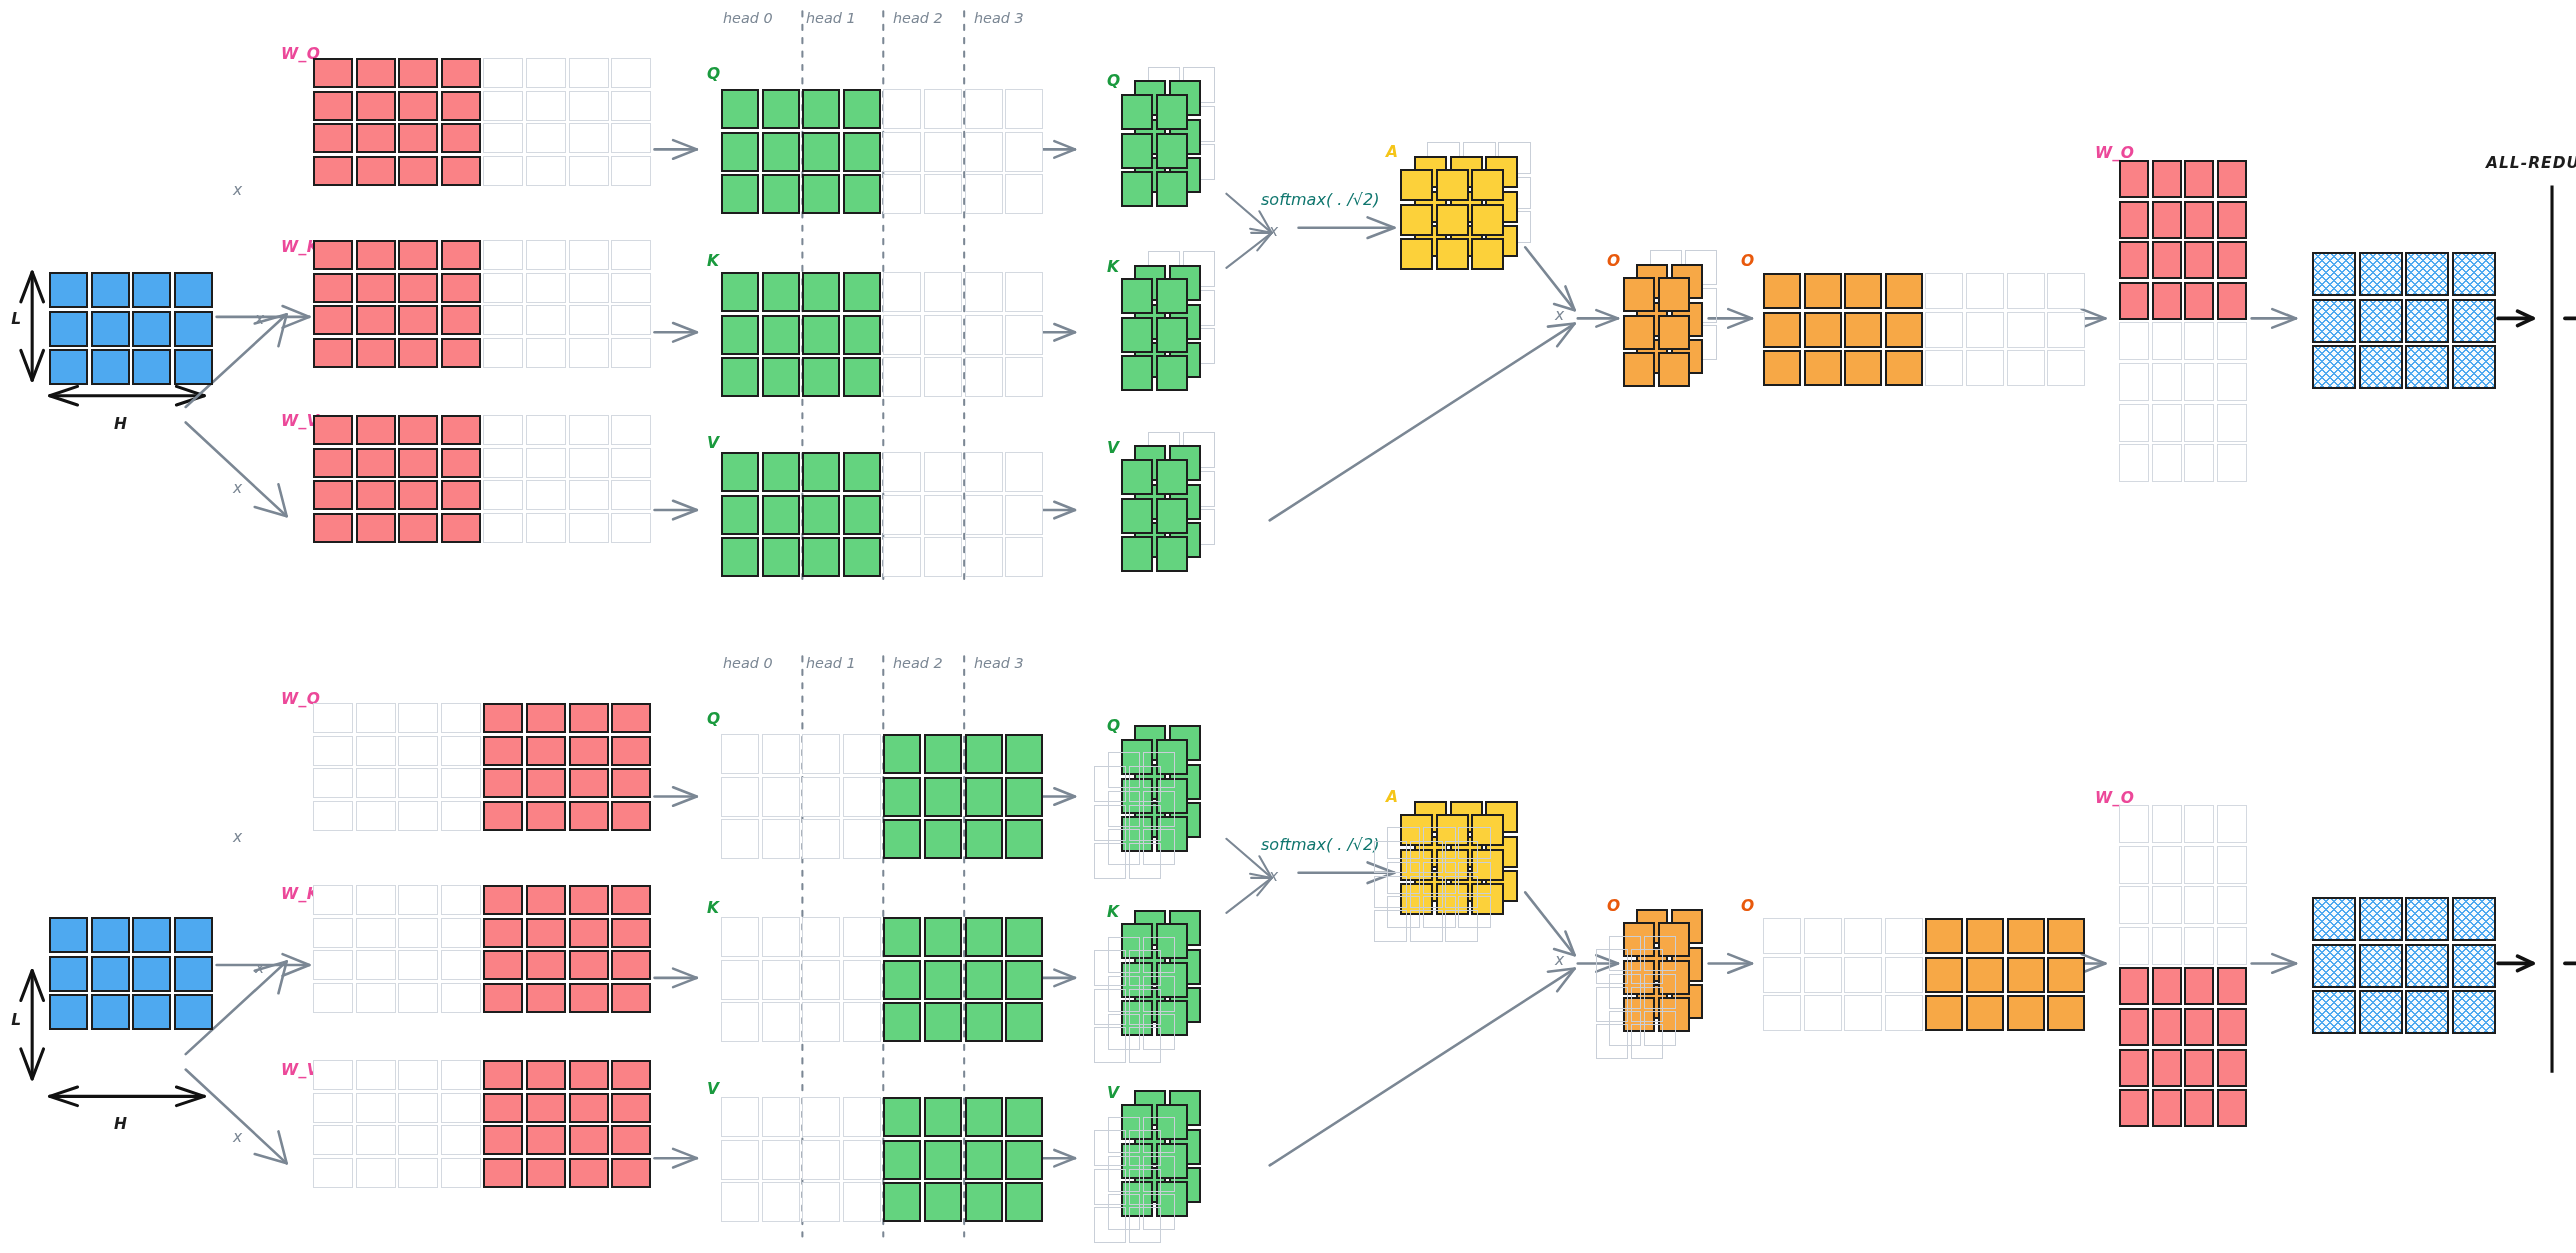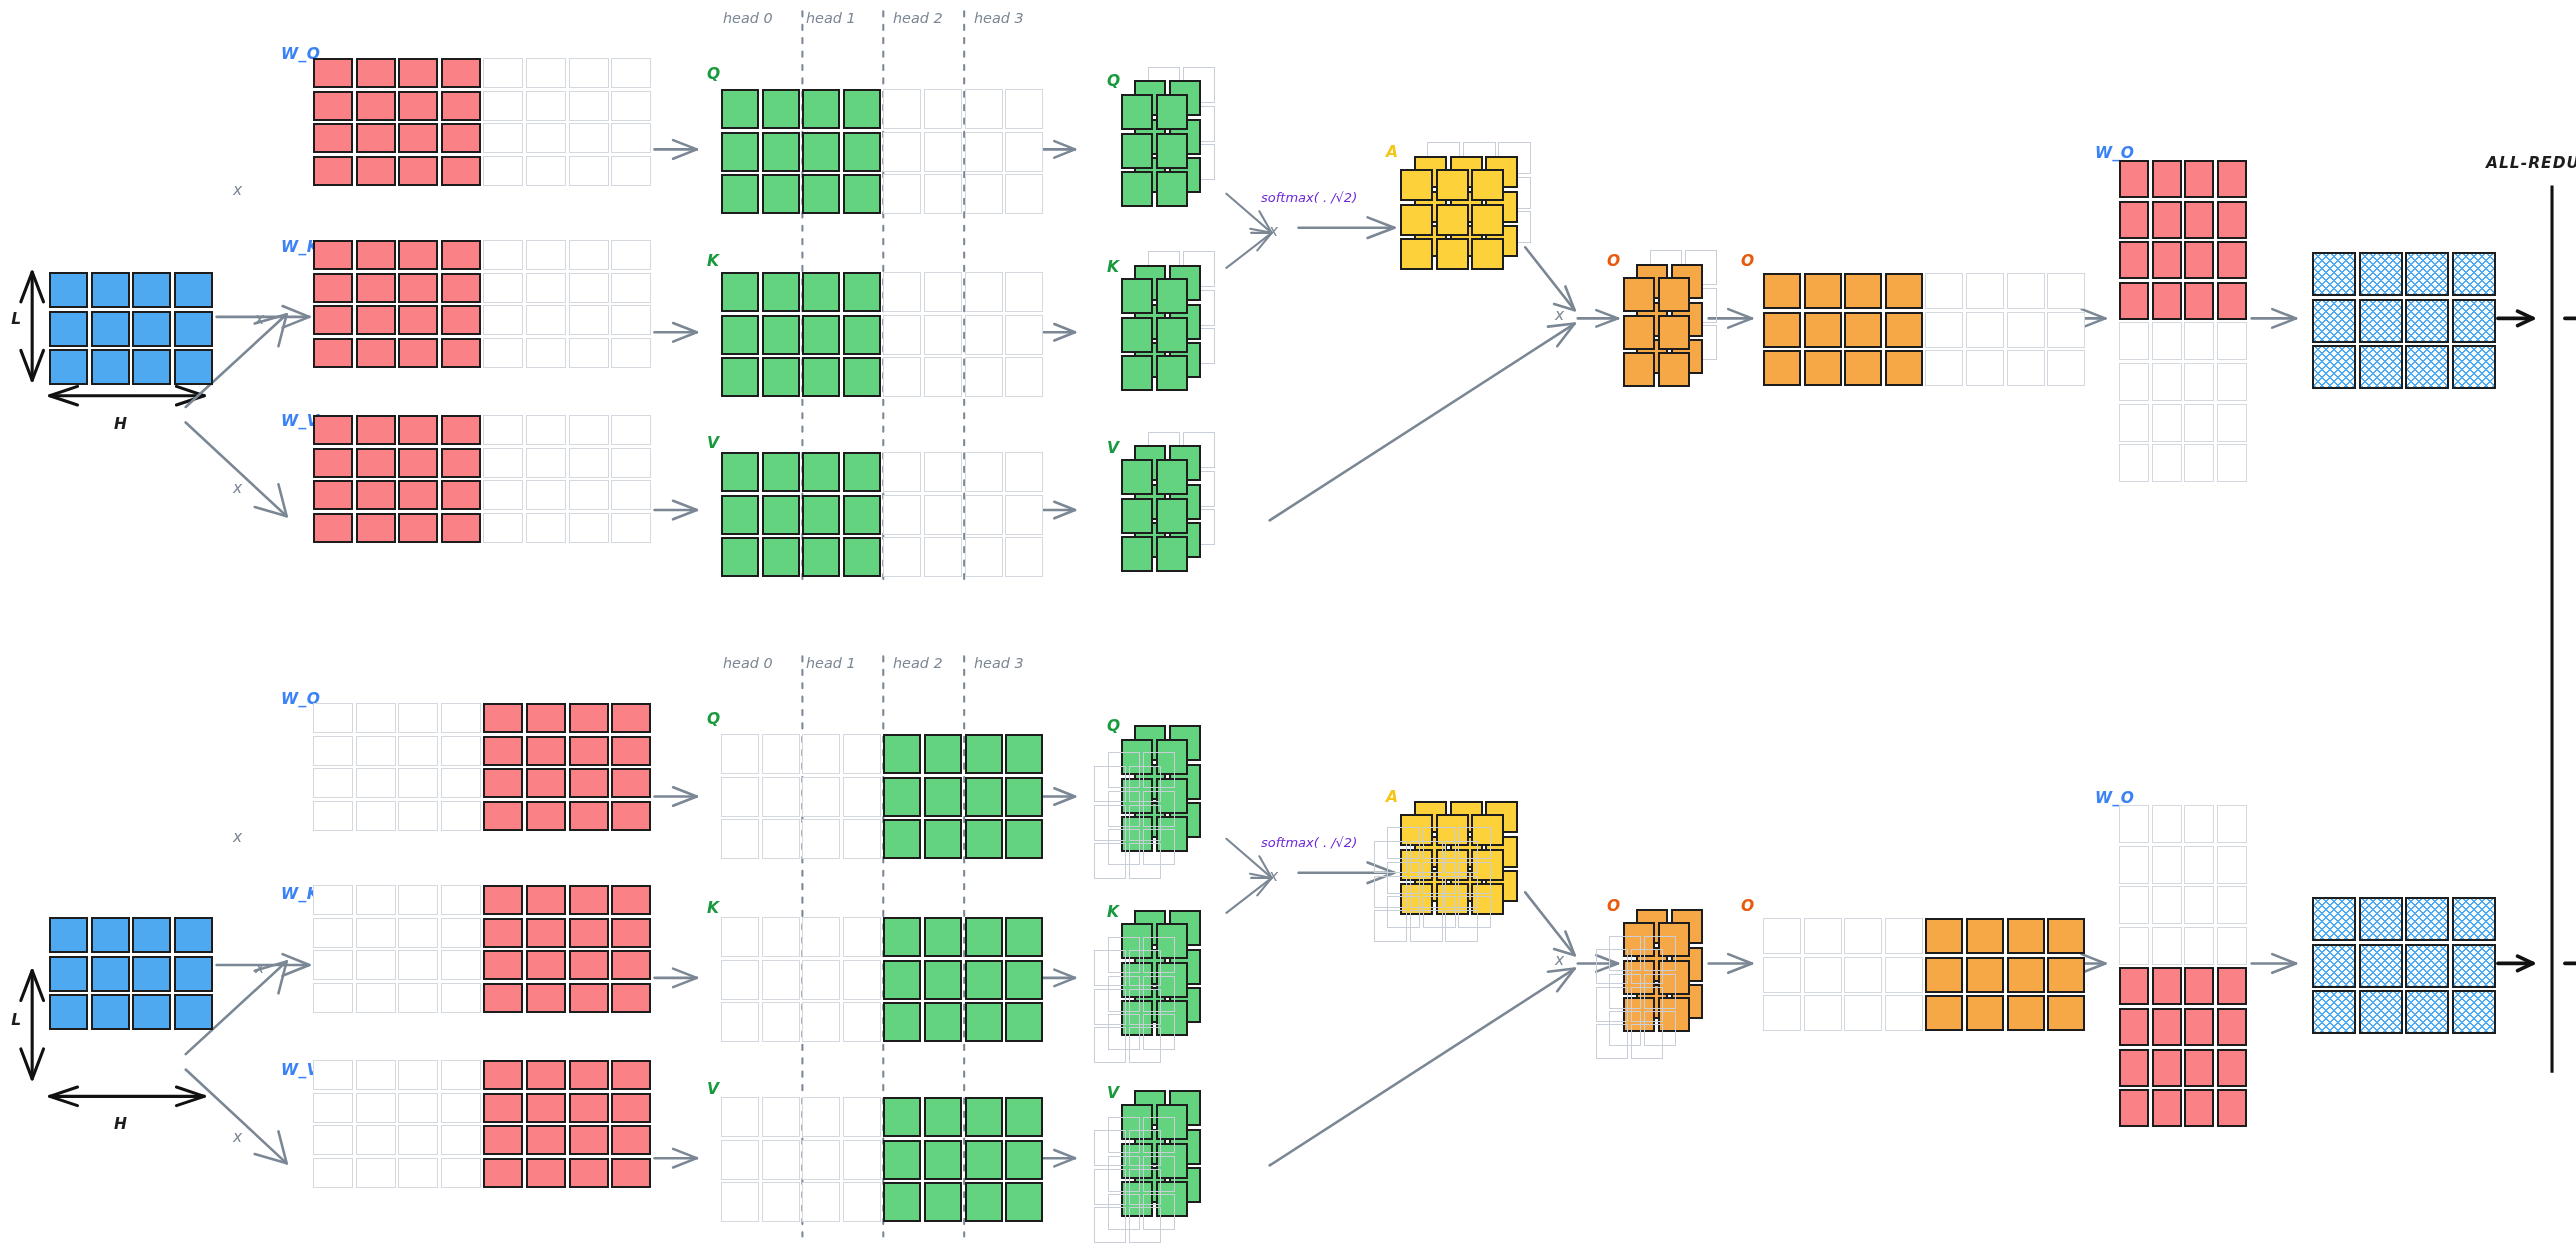--- a/index.html
+++ b/index.html
@@ -1,28 +1,28 @@
 <!DOCTYPE html>
 <html style="font-size:8.2px"><head>
 <meta charset="utf-8">
 <style>
   html,body{margin:0;padding:0;background:#ffffff;}
   body{font-family:"DejaVu Sans",sans-serif;}
   #canvas{position:relative;width:2747px;height:1254px;background:#fff;overflow:hidden;}
 
   .lbl{position:absolute;white-space:nowrap;font-family:"DejaVu Sans",sans-serif;font-style:italic;}
-  .lbl-red{color:#3b82f6;font-weight:700;font-style:italic;font-size:15.5px;letter-spacing:0.5px;}
+  .lbl-red{color:#ec4899;font-weight:700;font-style:italic;font-size:15.5px;letter-spacing:0.5px;}
   .lbl-green{color:#1a9a3e;font-weight:700;font-style:italic;font-size:15.5px;}
   .lbl-yellow{color:#f5c518;font-weight:700;font-style:italic;font-size:15.5px;}
   .lbl-orange{color:#e8590c;font-weight:700;font-style:italic;font-size:15.5px;}
   .lbl-gray{color:#7b8794;font-size:15.5px;}
   .lbl-dim{color:#7b8794;font-size:14.4px;}
   .lbl-black{color:#1d1d1d;font-weight:700;font-style:italic;font-size:15.5px;letter-spacing:1px;}
   .lbl-axis{color:#1d1d1d;font-weight:700;font-style:italic;font-size:15.5px;}
-  .softmax{color:#6d28d9;font-size:13px;}
+  .softmax{color:#0f766e;font-size:16px;}
 
   
   .grid{position:absolute;display:grid;}
   .cell{box-sizing:border-box;}
   .cell.on{border:2.1px solid #1d1d1d;}
   .cell.off{border:1.5px solid #d4d9e0;background:#fff;}
   .c-red{background:#fa8286;}
   .c-green{background:#64d37f;}
   .c-yellow{background:#fcd13a;}
   .c-orange{background:#f7a846;}

